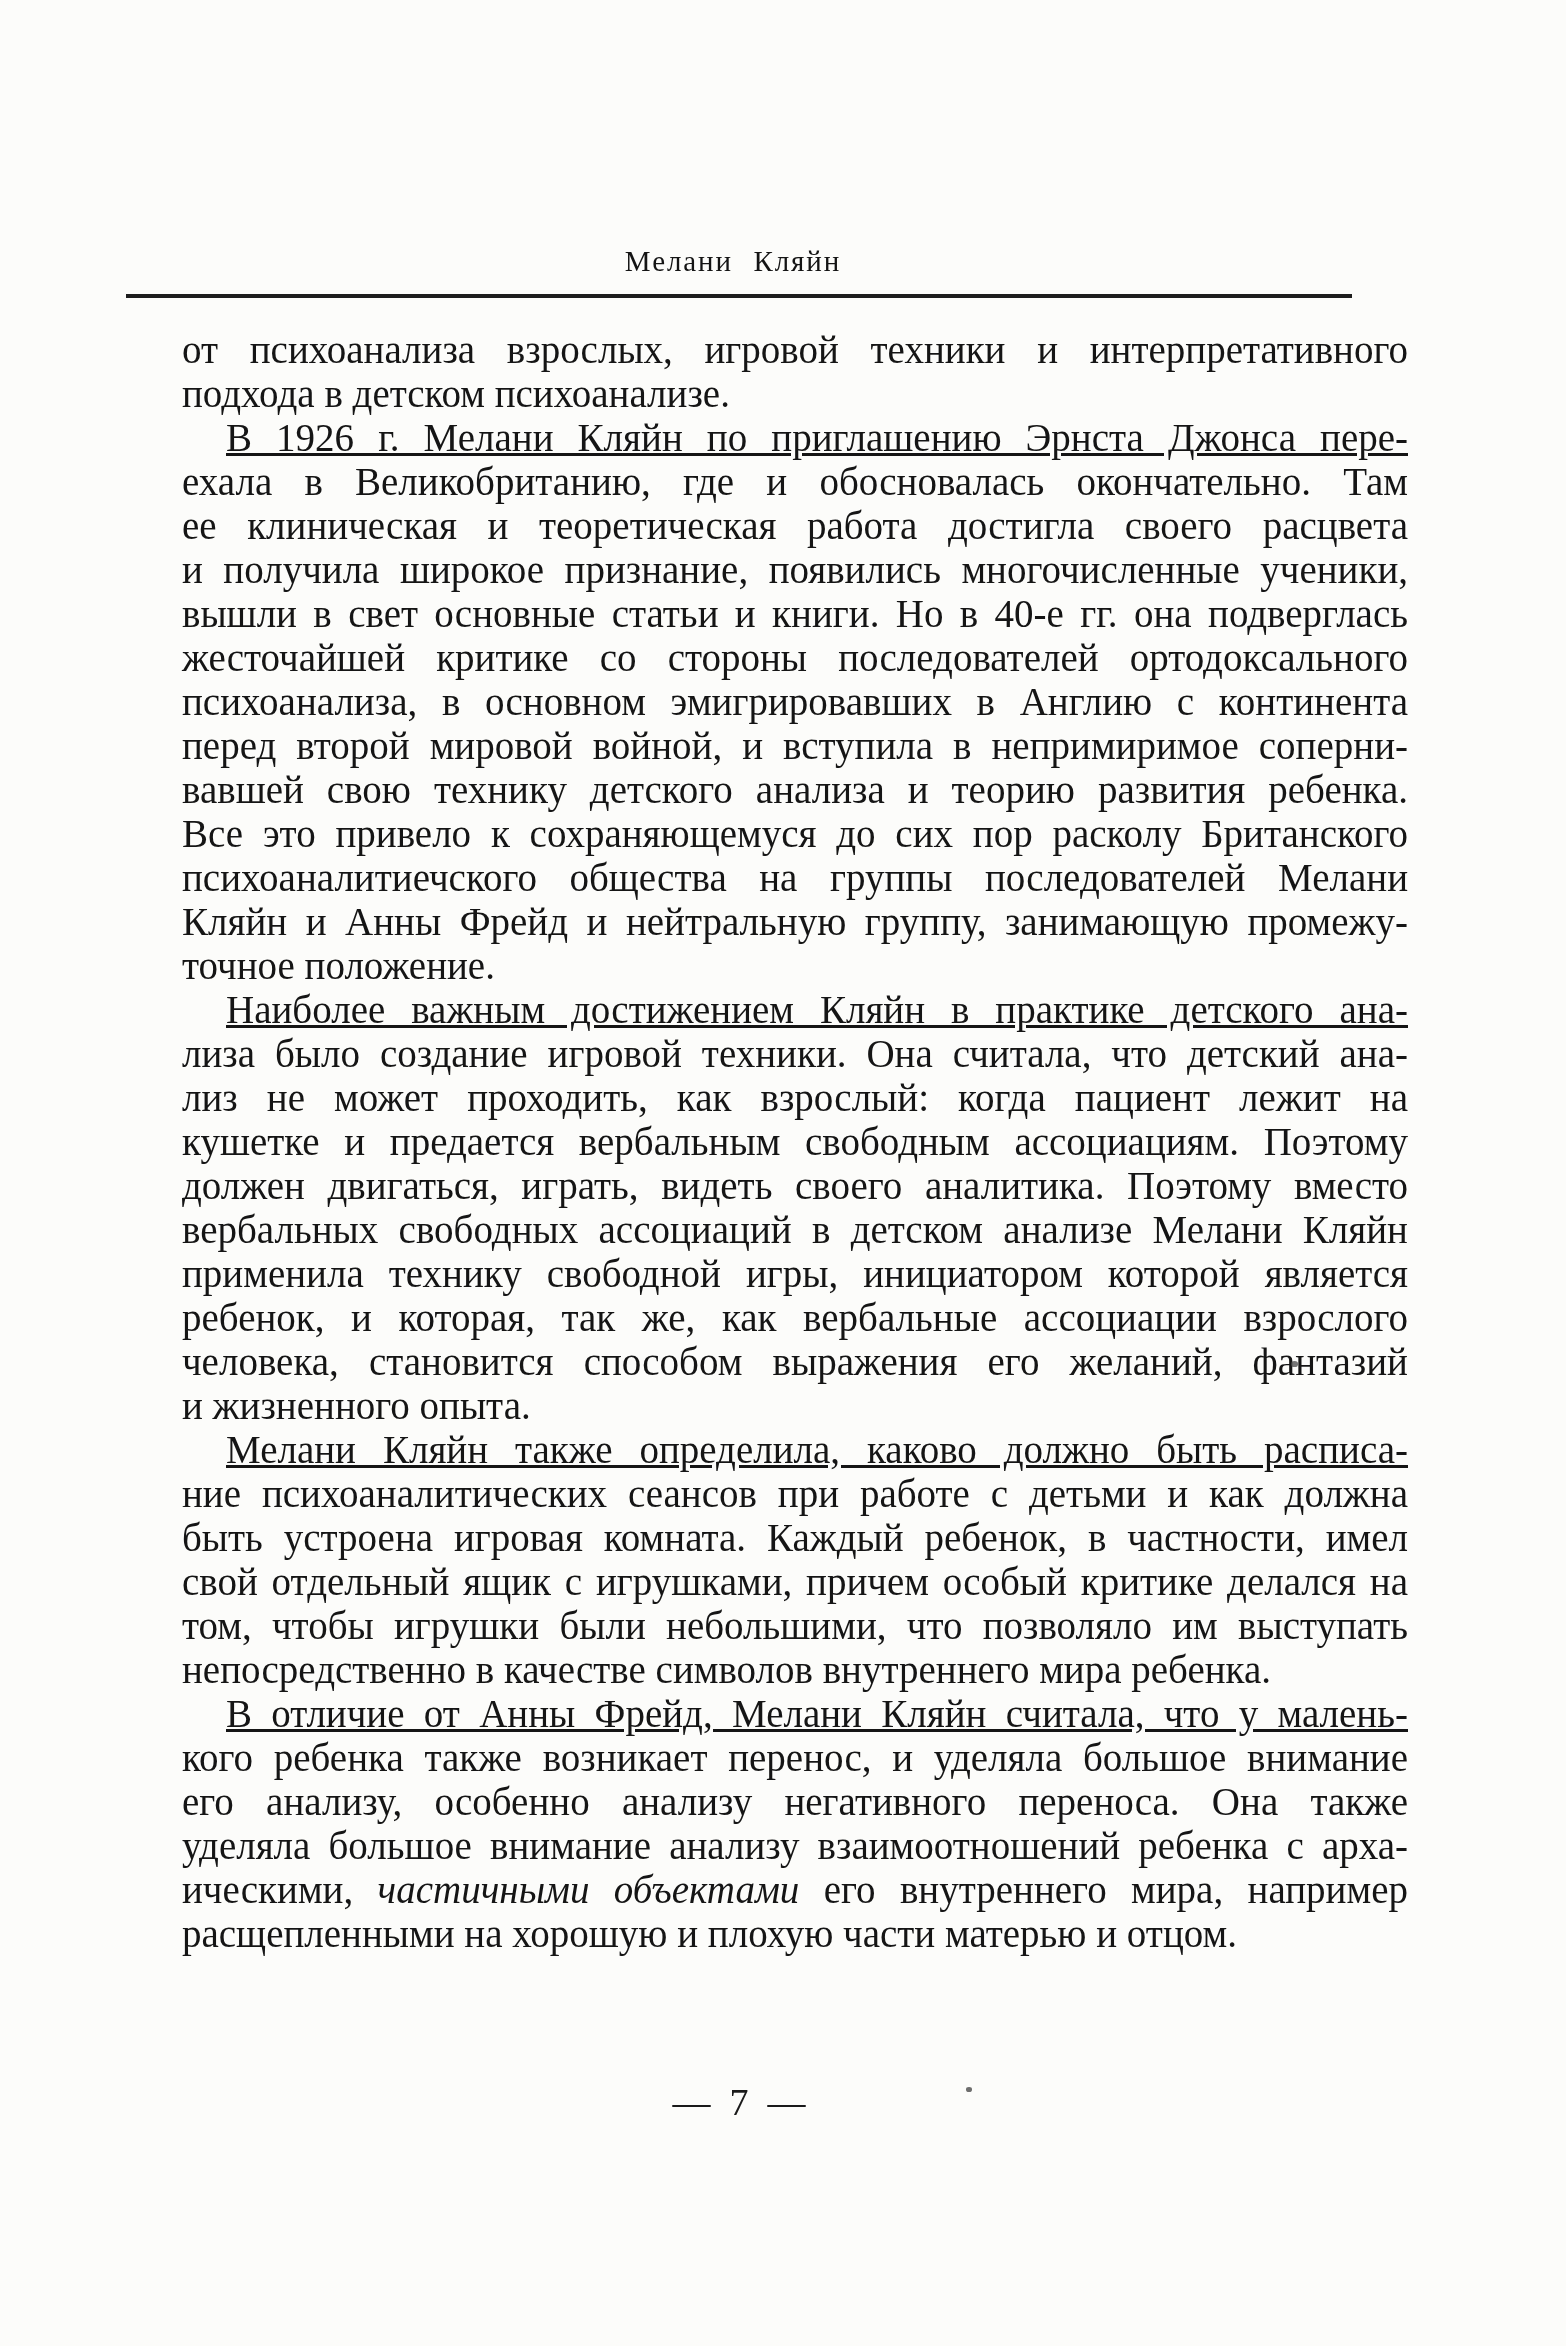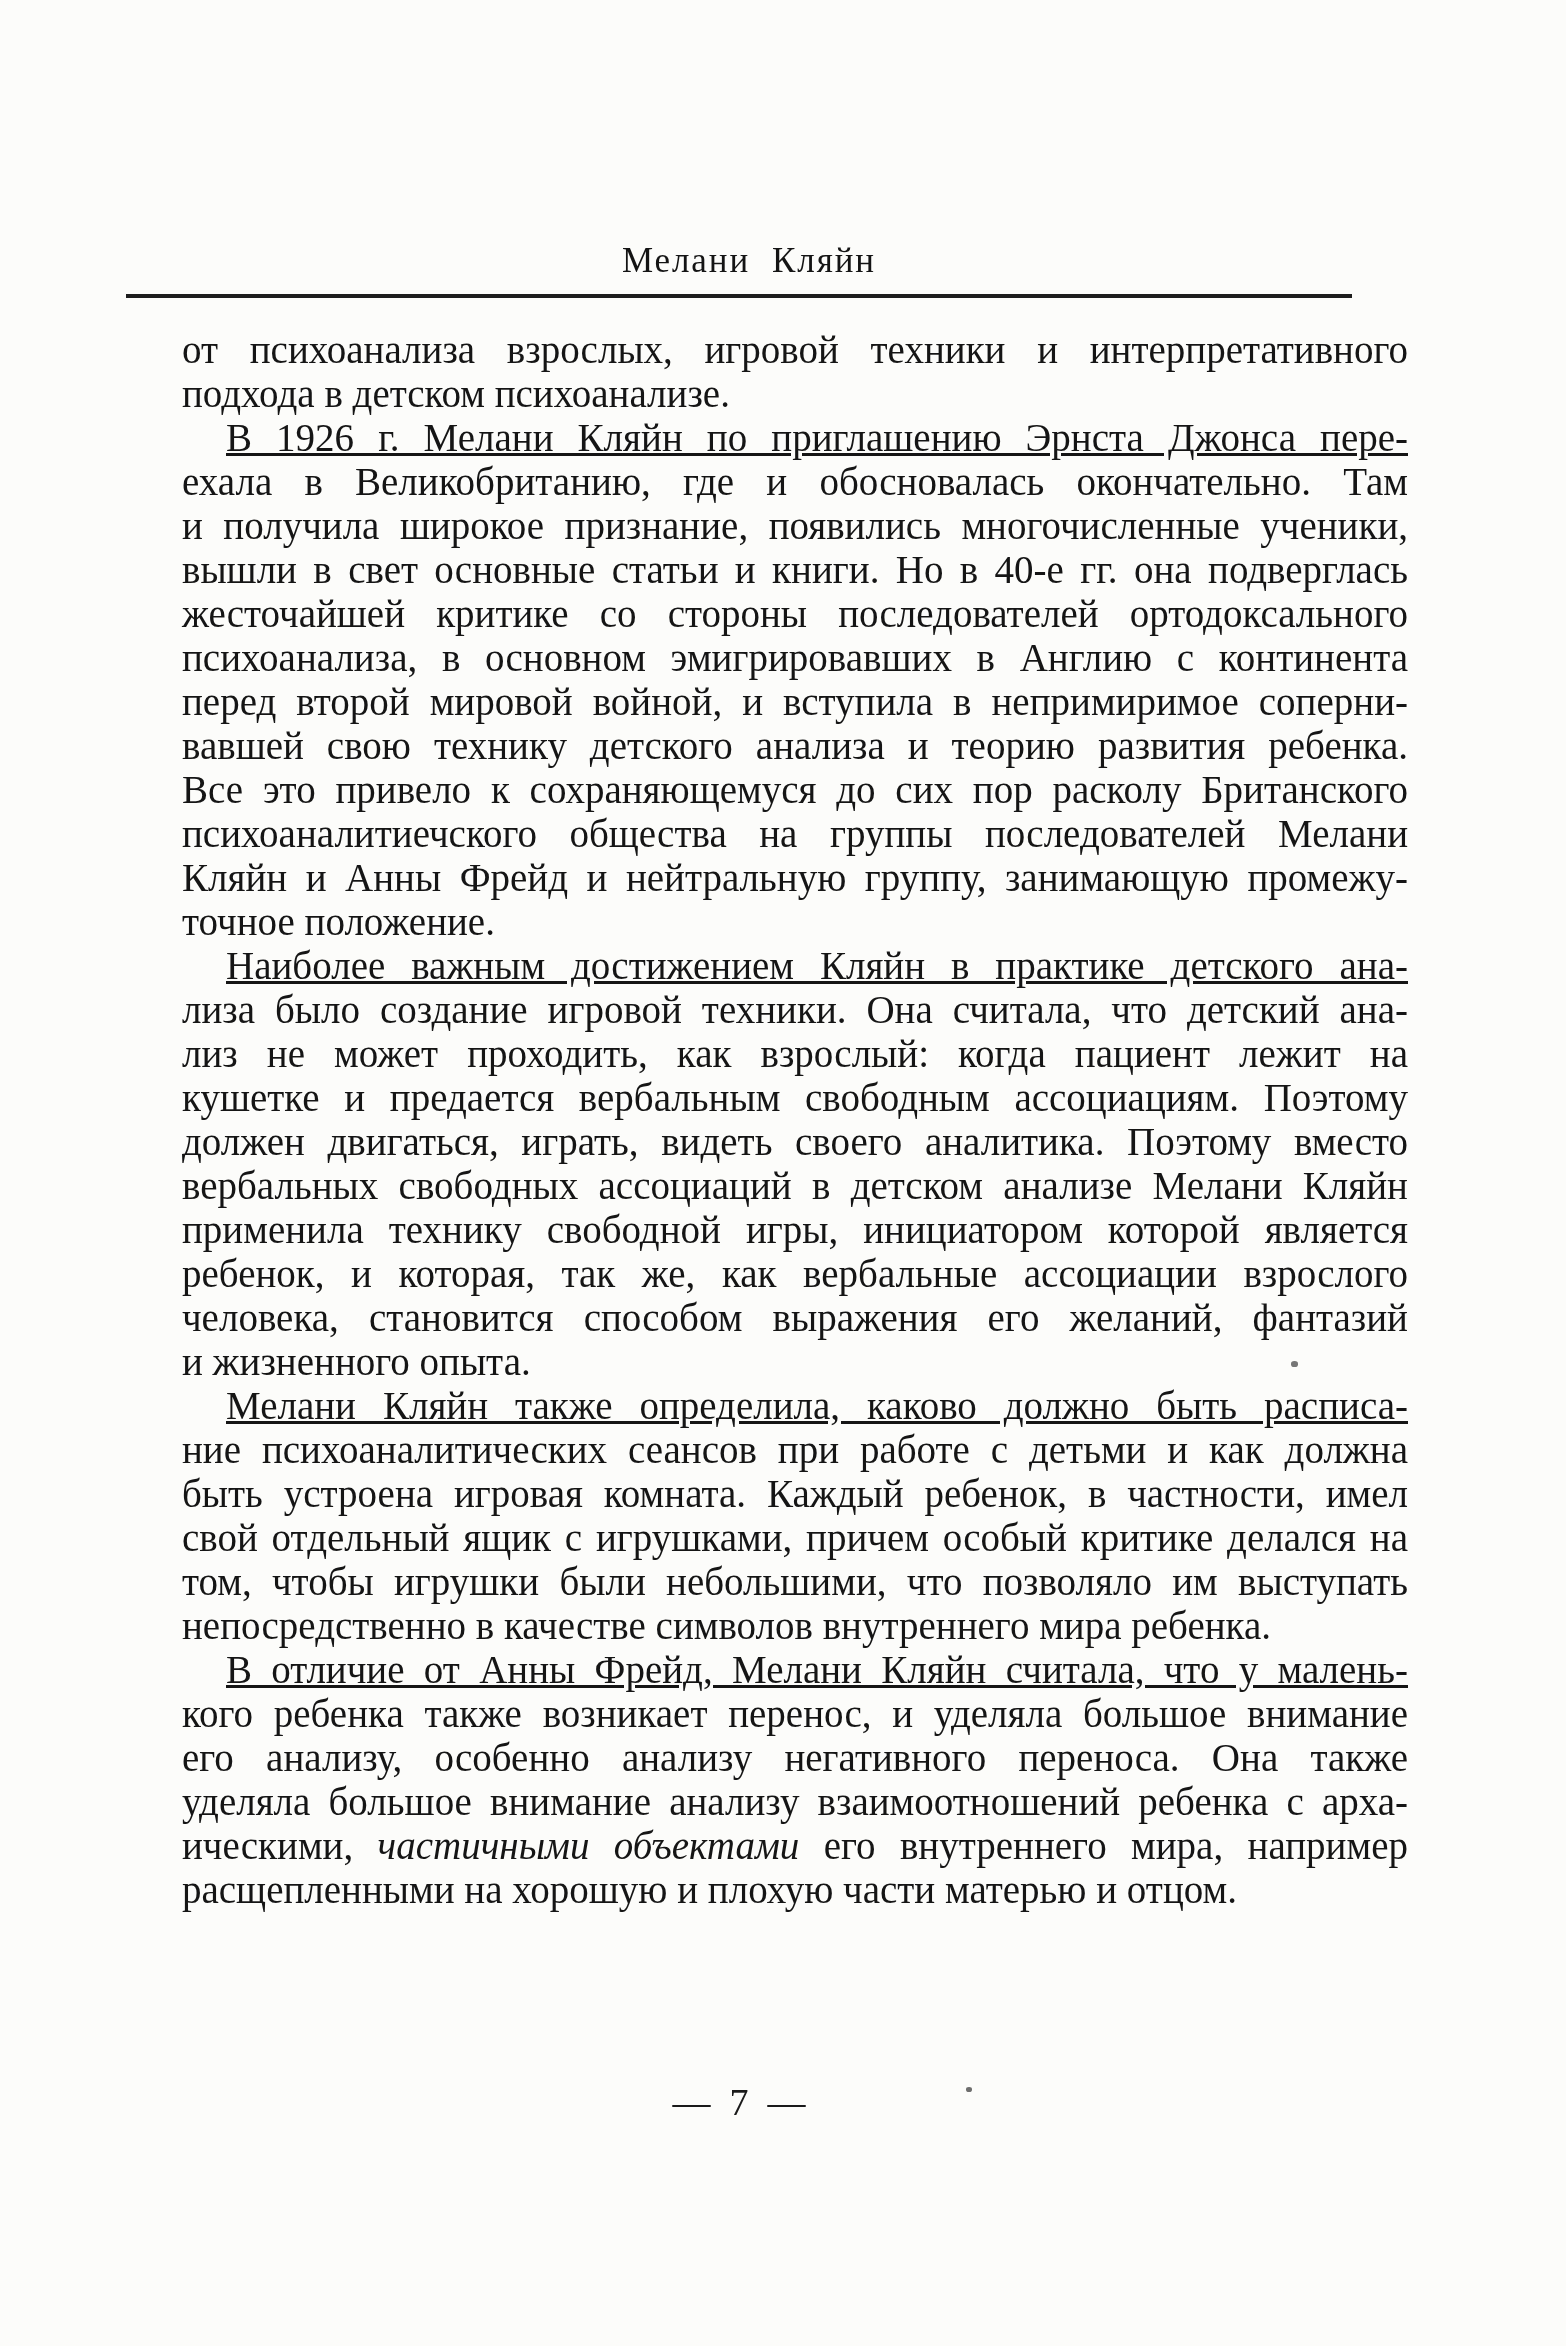--- a/index.html
+++ b/index.html
@@ -7,23 +7,23 @@
     position:relative;
     width:1566px; height:2347px;
     margin:0 auto;
     background:#fcfcfa;
     font-family:"Liberation Serif", serif;
     color:#161616;
     overflow:hidden;
   }
   .running-head {
     position:absolute;
-    top:242px; left:136px; width:1226px;
+    top:242px; left:120px; width:1226px;
     text-align:center;
-    font-size:35px;
+    font-size:29px;
     line-height:38px;
     letter-spacing:1.9px;
     word-spacing:11.4px;
     color:#141414;
   }
   .head-rule {
     position:absolute;
     top:294px; left:126px; width:1226px; height:3.8px;
     background:#1d1d1d;
   }
@@ -70,20 +70,21 @@
 <div class="page">
   <div class="running-head">Мелани Кляйн</div>
 
   <div class="head-rule"></div>
 
   <div class="body-text">
       <div class="line">от психоанализа взрослых, игровой техники и интерпретативного</div>
       <div class="line para-end">подхода в детском психоанализе.</div>
       <div class="line indent">В 1926 г. Мелани Кляйн по приглашению Эрнста Джонса пере-</div>
       <div class="line">ехала в Великобританию, где и обосновалась окончательно. Там</div>
+      <div class="line">ее клиническая и теоретическая работа достигла своего расцвета</div>
       <div class="line">и получила широкое признание, появились многочисленные ученики,</div>
       <div class="line">вышли в свет основные статьи и книги. Но в 40-е гг. она подверглась</div>
       <div class="line">жесточайшей критике со стороны последователей ортодоксального</div>
       <div class="line">психоанализа, в основном эмигрировавших в Англию с континента</div>
       <div class="line">перед второй мировой войной, и вступила в непримиримое соперни-</div>
       <div class="line">вавшей свою технику детского анализа и теорию развития ребенка.</div>
       <div class="line">Все это привело к сохраняющемуся до сих пор расколу Британского</div>
       <div class="line">психоаналитиечского общества на группы последователей Мелани</div>
       <div class="line">Кляйн и Анны Фрейд и нейтральную группу, занимающую промежу-</div>
       <div class="line para-end">точное положение.</div>

